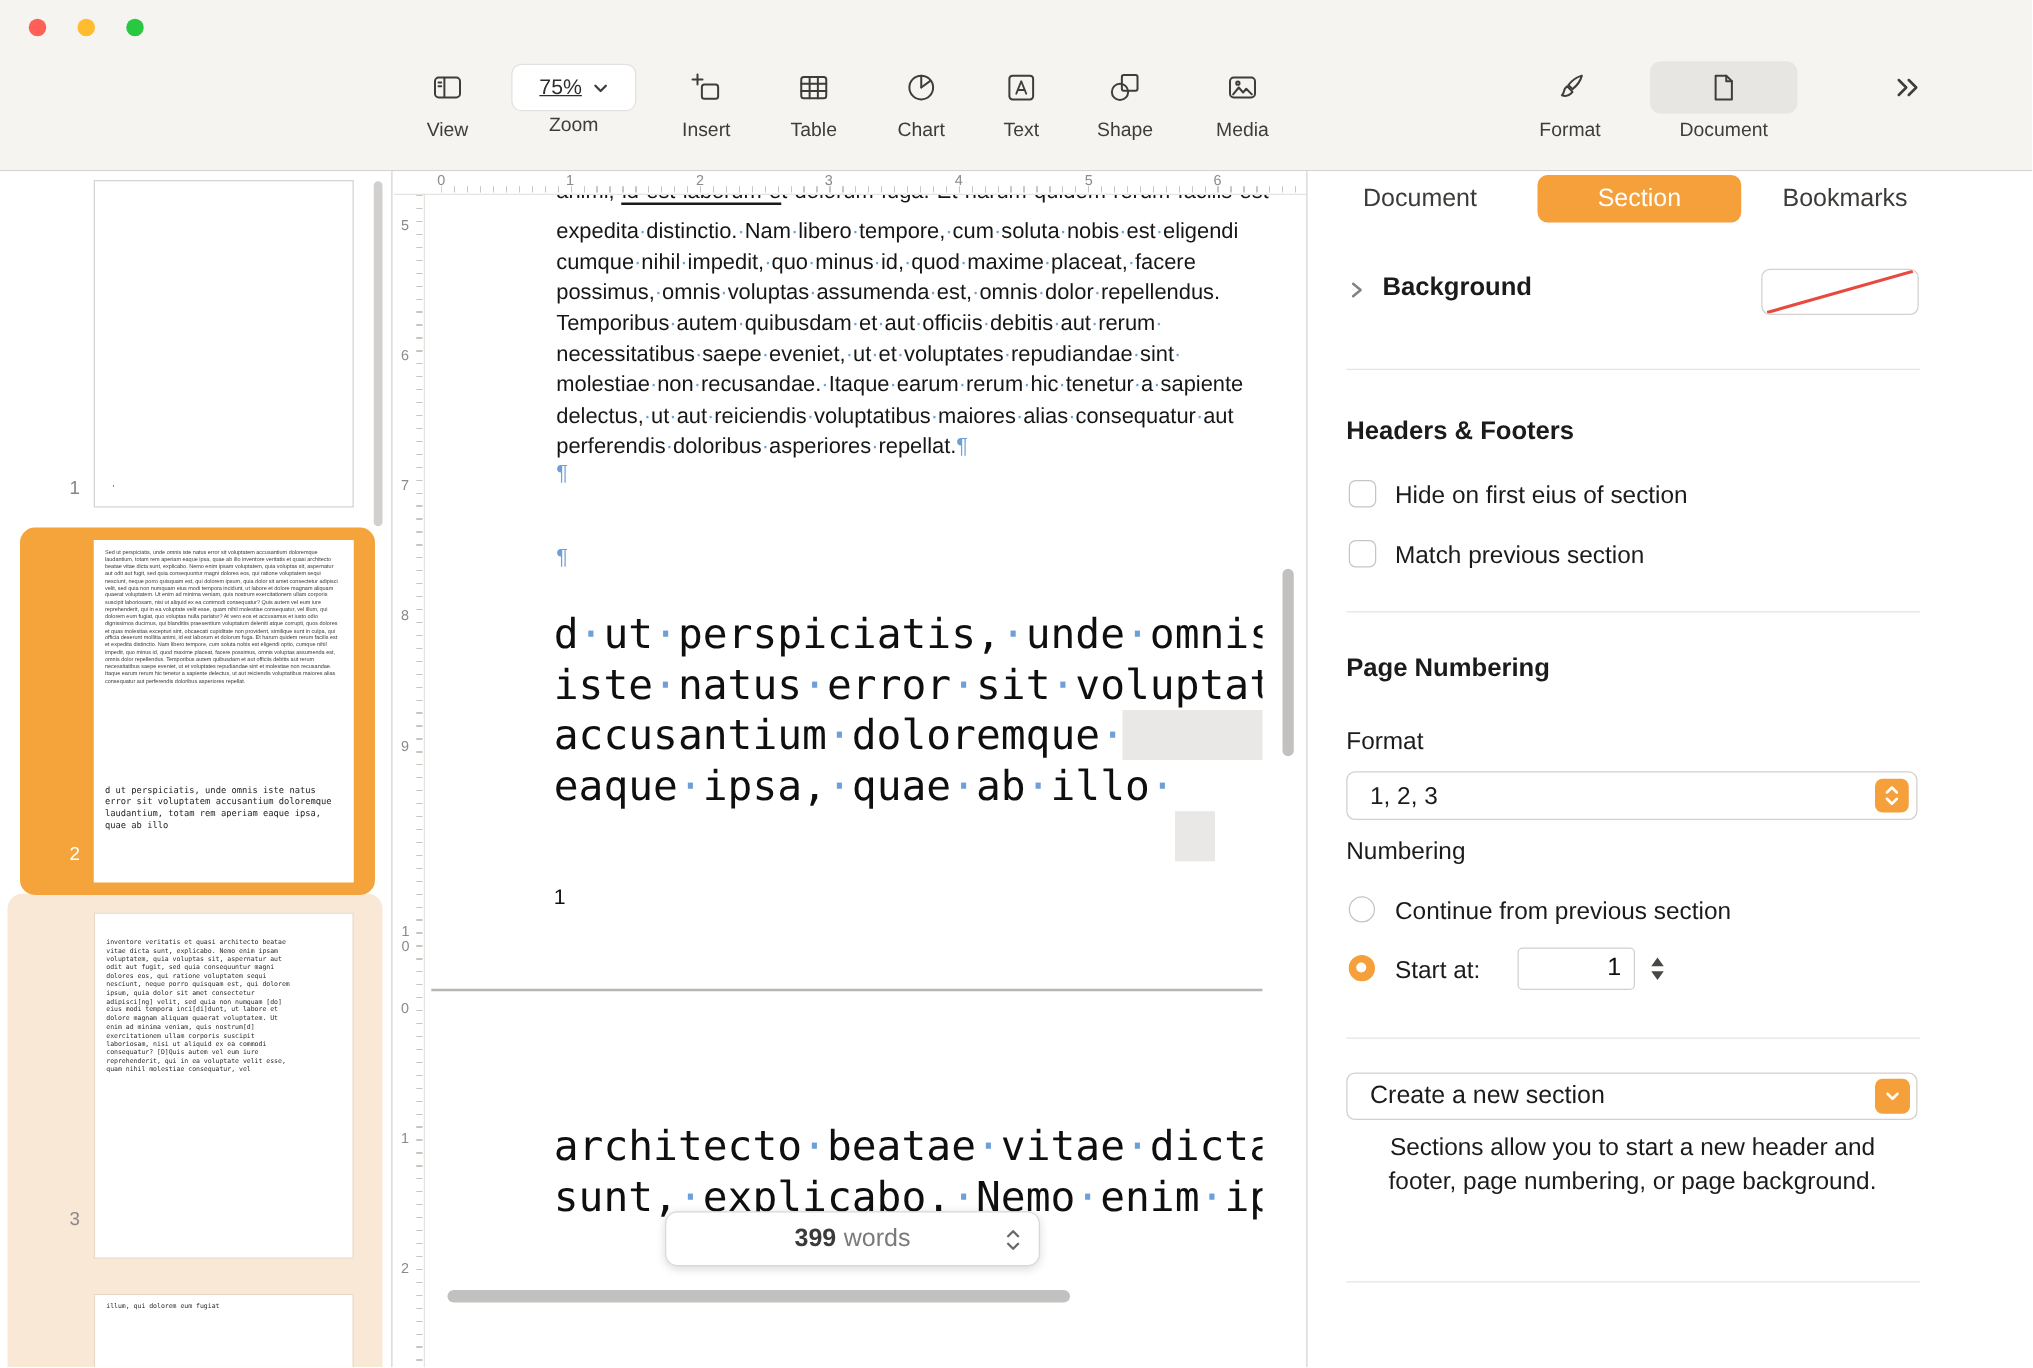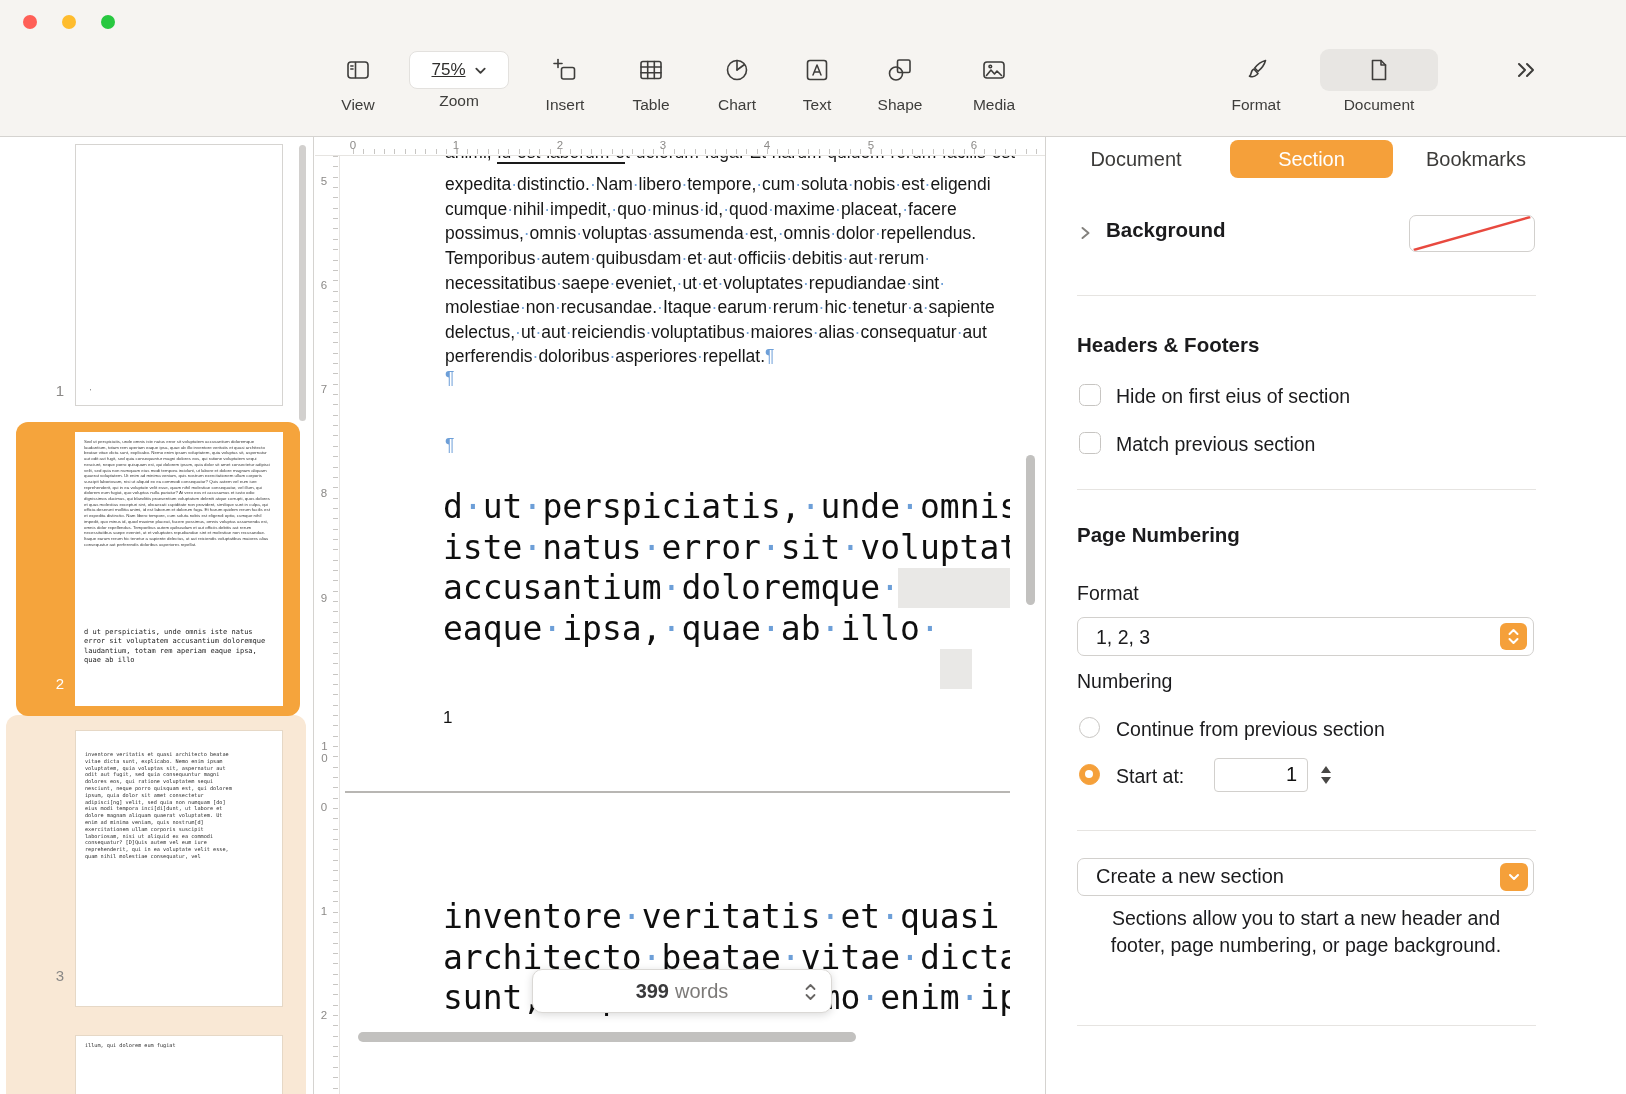--- a/index.html
+++ b/index.html
@@ -320,21 +320,20 @@
     <div class="pilcrow p2">¶</div>
     <div class="bigblock bb1">
       <div class="bigline">d<span class="invis">·</span>ut<span class="invis">·</span>perspiciatis,<span class="invis">·</span>unde<span class="invis">·</span>omnis</div>
       <div class="bigline">iste<span class="invis">·</span>natus<span class="invis">·</span>error<span class="invis">·</span>sit<span class="invis">·</span>voluptatem</div>
       <div class="bigline">accusantium<span class="invis">·</span>doloremque<span class="invis">·</span></div>
       <div class="bigline">eaque<span class="invis">·</span>ipsa,<span class="invis">·</span>quae<span class="invis">·</span>ab<span class="invis">·</span>illo<span class="invis">·</span></div>
     </div>
     <div class="pagenum">1</div>
     <div class="pageedge"></div>
     <div class="bigblock bb2">
-      <div class="bigline">inventore<span class="invis">·</span>veritatis<span class="invis">·</span>et<span class="invis">·</span>quasi</div>
       <div class="bigline">architecto<span class="invis">·</span>beatae<span class="invis">·</span>vitae<span class="invis">·</span>dicta</div>
       <div class="bigline">sunt,<span class="invis">·</span>explicabo.<span class="invis">·</span>Nemo<span class="invis">·</span>enim<span class="invis">·</span>ipsam</div>
     </div>
   </div>
 
   <div class="vscroll"></div>
   <div class="hscroll"></div>
 
   <div class="wordpill">
     <span class="wc-count">399</span>

